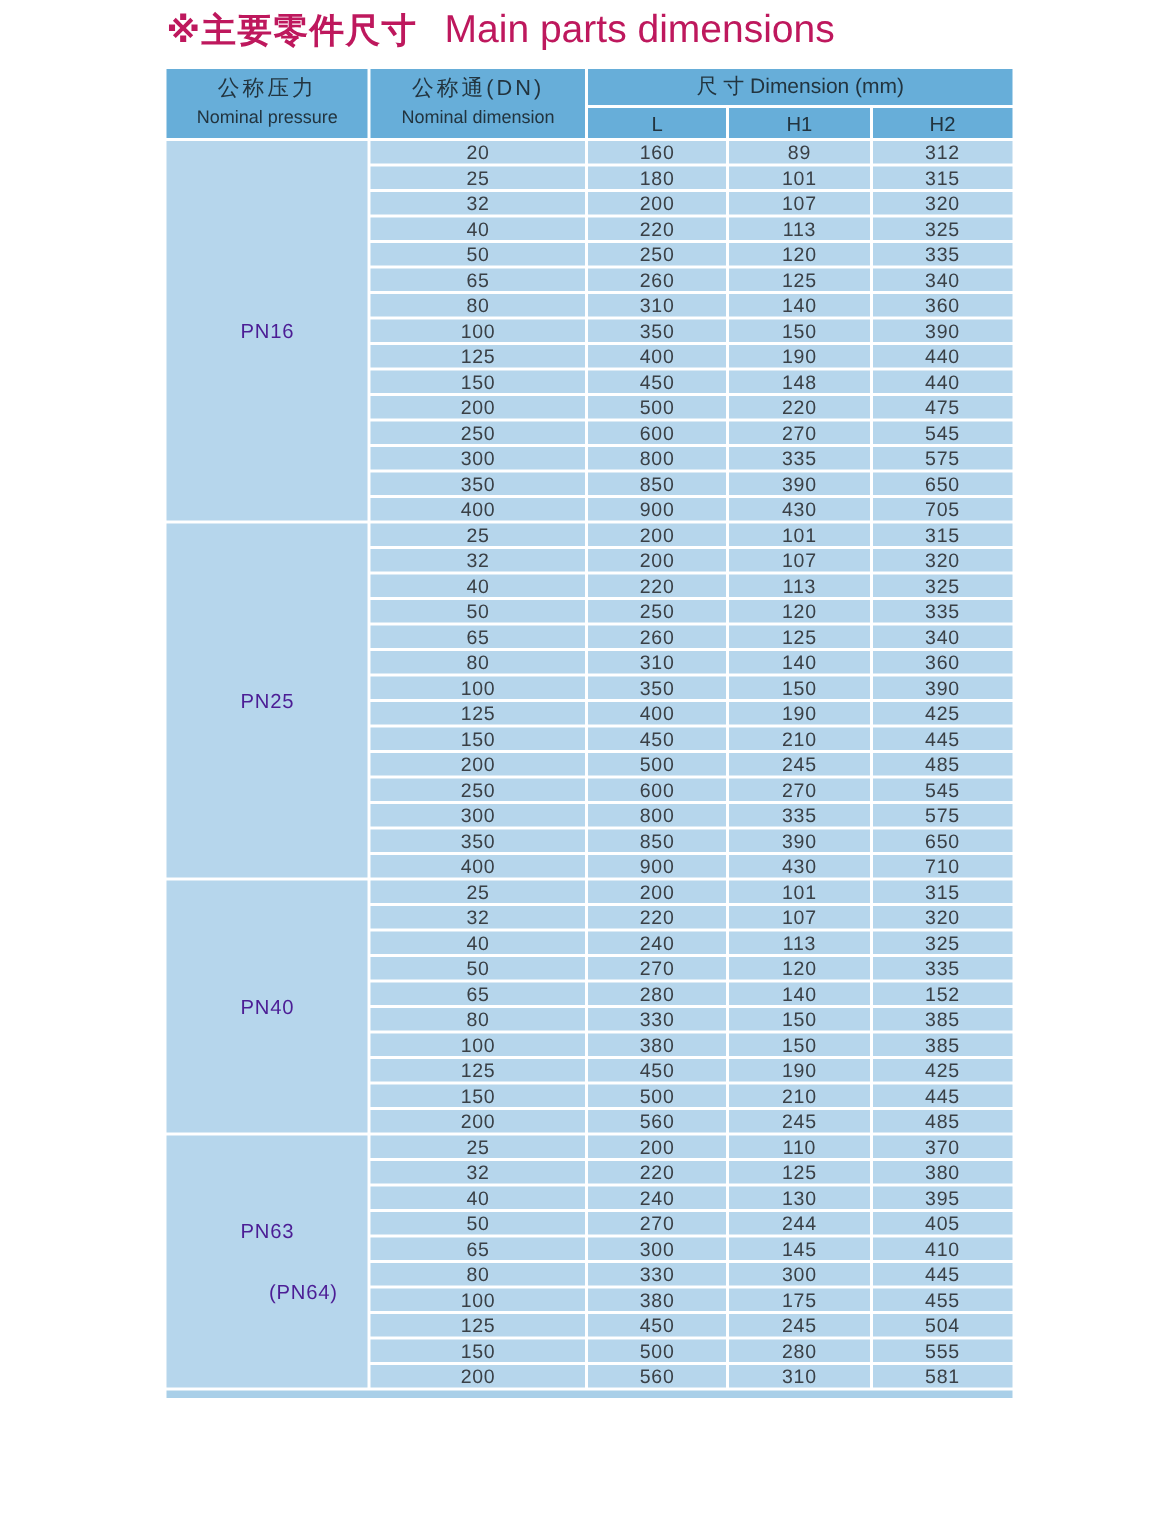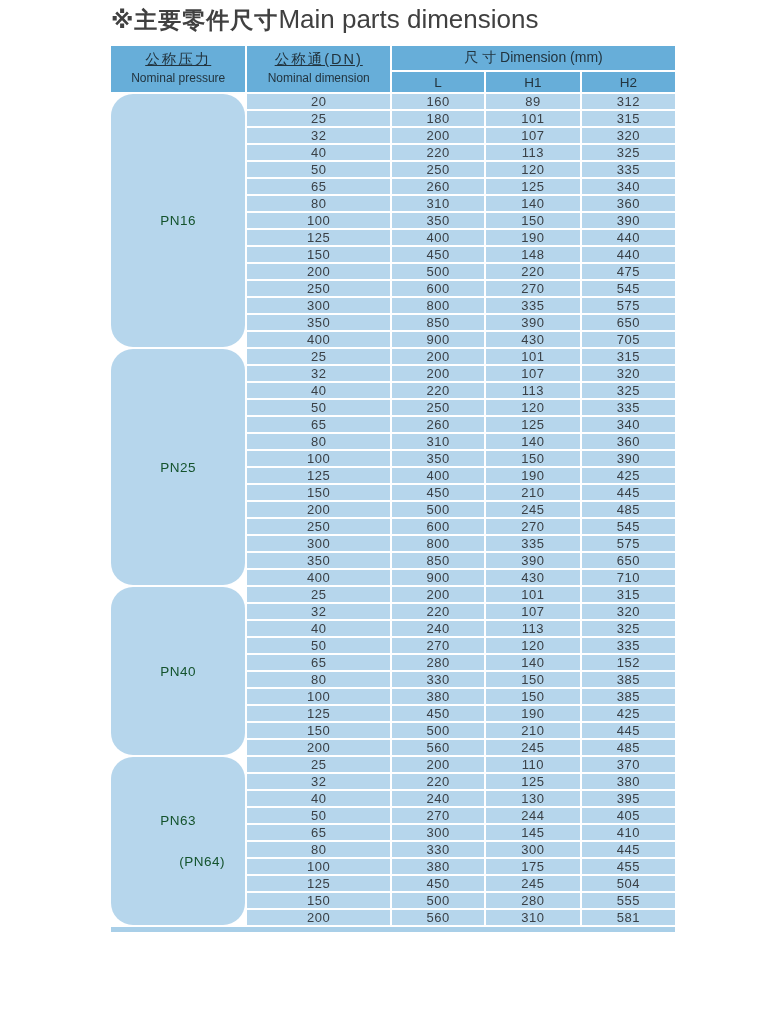--- a/index.html
+++ b/index.html
@@ -14,22 +14,22 @@
     height: 1013px;
     background: #ffffff;
     overflow: hidden;
   }
   .title {
     position: absolute;
     left: 111px;
     top: 4px;
     display: flex;
     align-items: baseline;
-    gap: 0;
-    color: #404040;
+    gap: 18px;
+    color: #be185d;
     white-space: nowrap;
   }
   .title-cjk {
     font-size: 23px;
     font-weight: bold;
     letter-spacing: 1px;
   }
   .title-en {
     font-size: 26px;
     font-weight: normal;
@@ -54,21 +54,20 @@
   }
   th.hdr {
     background: #67aed9;
     color: #22343f;
     font-weight: normal;
   }
   th.hdr .zh {
     font-size: 14.5px;
     line-height: 19px;
     letter-spacing: 2px;
-    text-decoration: underline;
   }
   th.hdr .en {
     font-size: 12px;
     line-height: 19px;
     letter-spacing: 0px;
   }
   th.group-hdr {
     height: 24px;
     font-size: 14px;
   }
@@ -79,24 +78,23 @@
   td.data-cell {
     background: #b6d6ec;
     color: #3a4046;
     font-size: 13px;
     height: 15px;
     line-height: 15px;
     letter-spacing: 0.5px;
   }
   td.pressure-cell {
     background: #b6d6ec;
-    color: #14532d;
+    color: #4c1d95;
     font-size: 13.5px;
     letter-spacing: 0.5px;
-    border-radius: 22px;
   }
   td.pressure-cell .pressure-line2 {
     margin-top: 26px;
     margin-left: 48px;
   }
   td.bottom-strip {
     background: #a9cfe8;
     height: 5px;
     line-height: 5px;
   }

